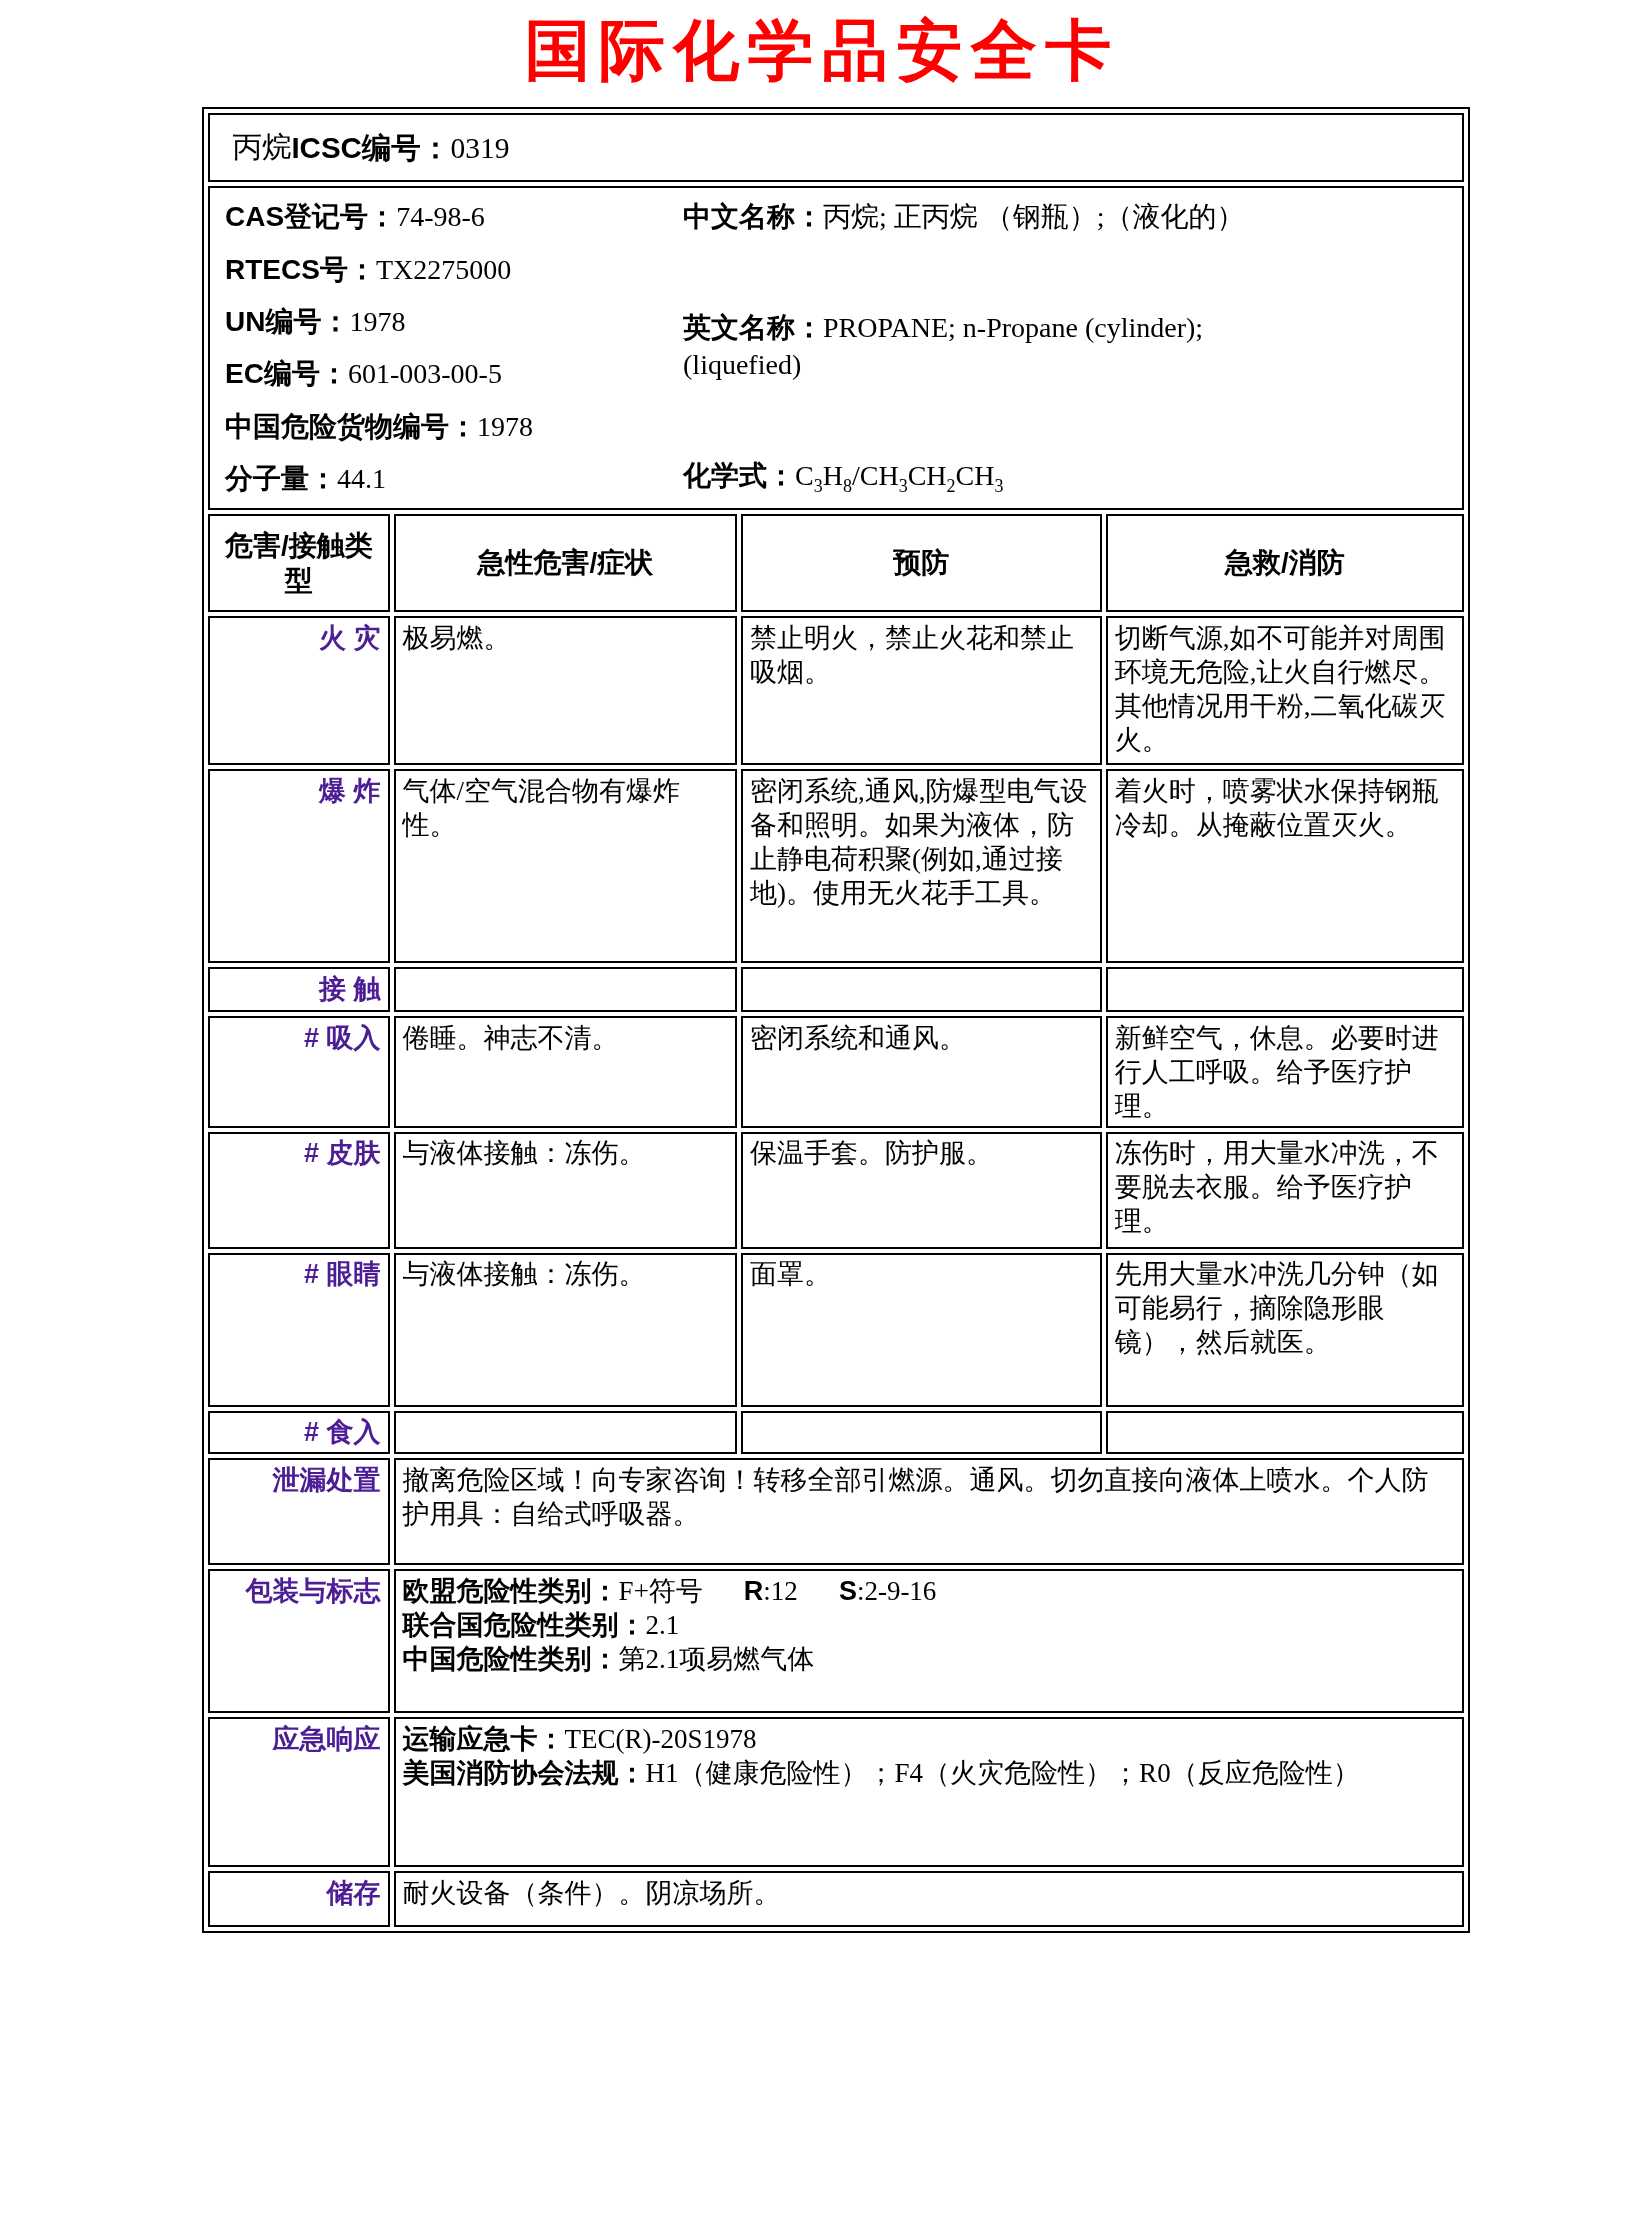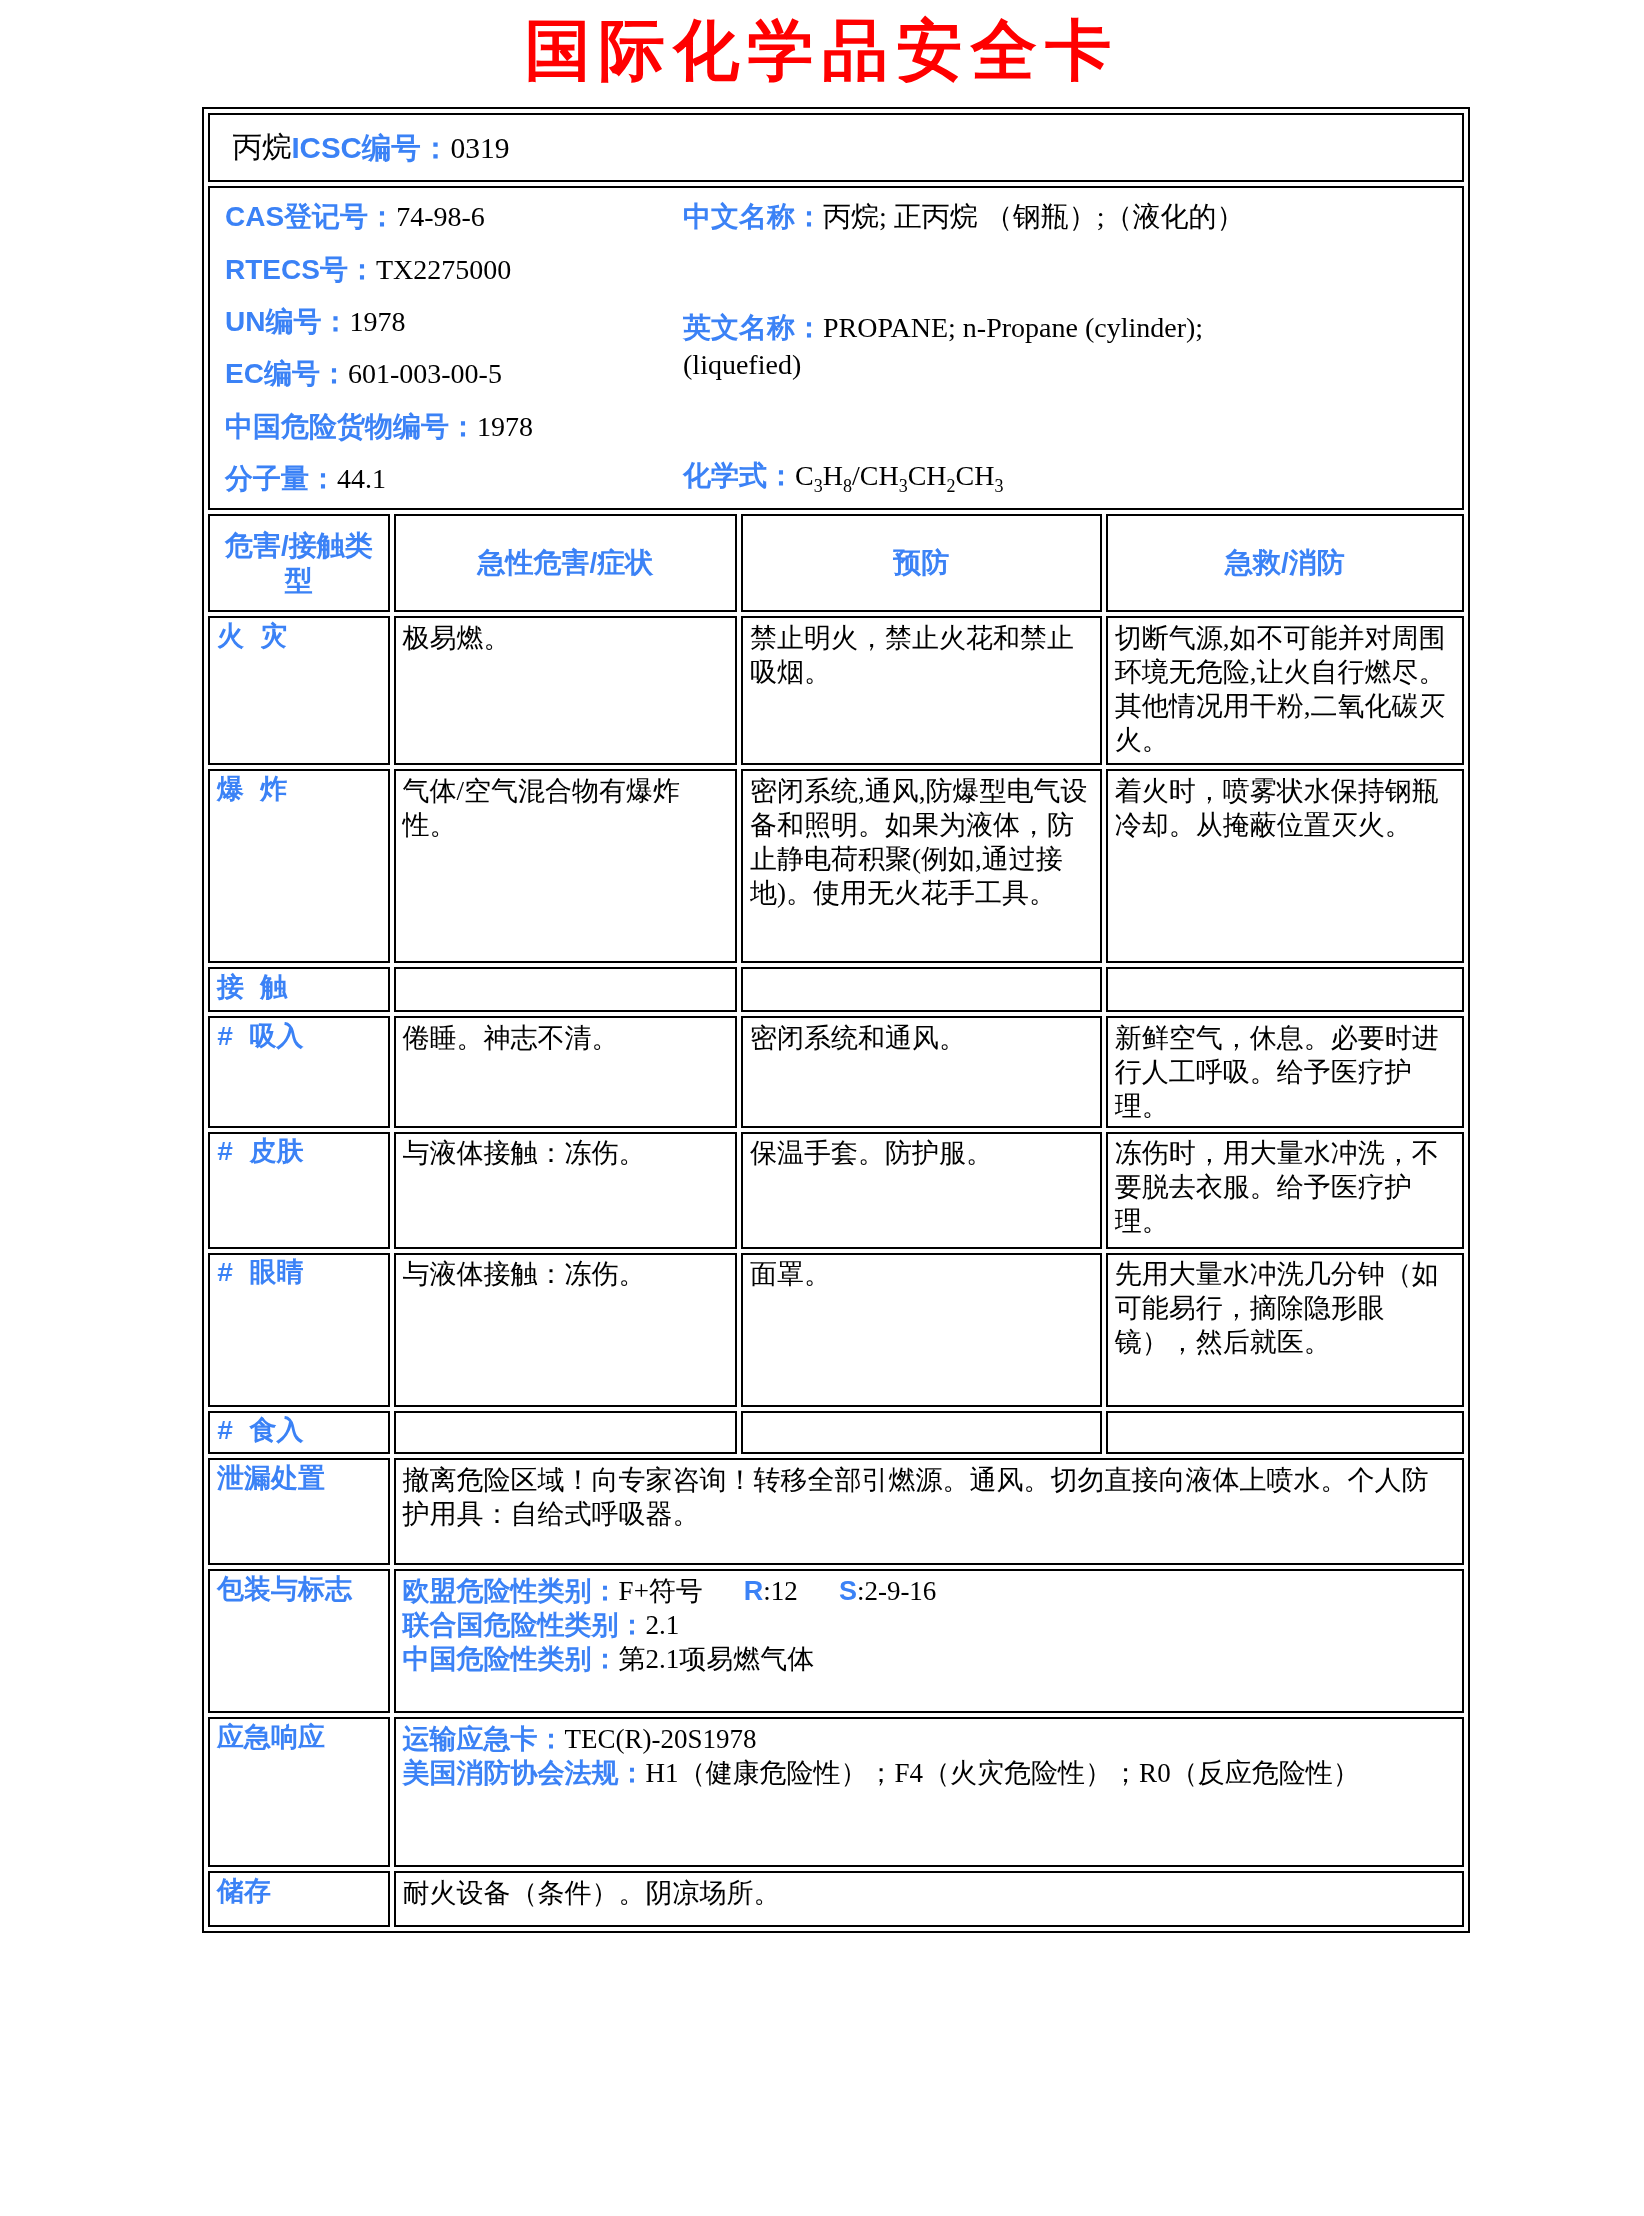--- a/index.html
+++ b/index.html
@@ -34,21 +34,21 @@
   table.card col.c4 { width: 28.8%; }
   table.card td {
     border: 2.1px solid #000;
     padding: 2.8px 7px;
     vertical-align: top;
     font-size: 27px;
     line-height: 1.26;
     background: #fff;
   }
   .lbl {
-    color: #3b82f6;
+    color: #000000;
     font-weight: bold;
     font-family: "Liberation Sans", "DejaVu Sans", sans-serif;
   }
   
   .titlebar {
     display: flex;
     align-items: center;
     min-height: 60px;
     font-size: 29.5px;
   }
@@ -62,25 +62,25 @@
   sub { font-size: 18px; }
   
   tr.hdr td {
     text-align: center;
     vertical-align: middle;
     height: 88px;
   }
   tr.hdr .lbl { font-size: 28px; }
   
   td.rl {
-    text-align: left;
+    text-align: right;
     vertical-align: middle;
-    color: #3b82f6;
+    color: #4c1d95;
     font-weight: bold;
-    font-family: Liberation Mono, monospace;
+    font-family: Liberation Sans, sans-serif;
     font-size: 28px;
     white-space: pre;
   }
   
   tr.r-fire      { height: 149px; }
   tr.r-explosion { height: 194px; }
   tr.r-contact   { height: 45px;  }
   tr.r-inhale    { height: 111px; }
   tr.r-skin      { height: 117px; }
   tr.r-eyes      { height: 154px; }

